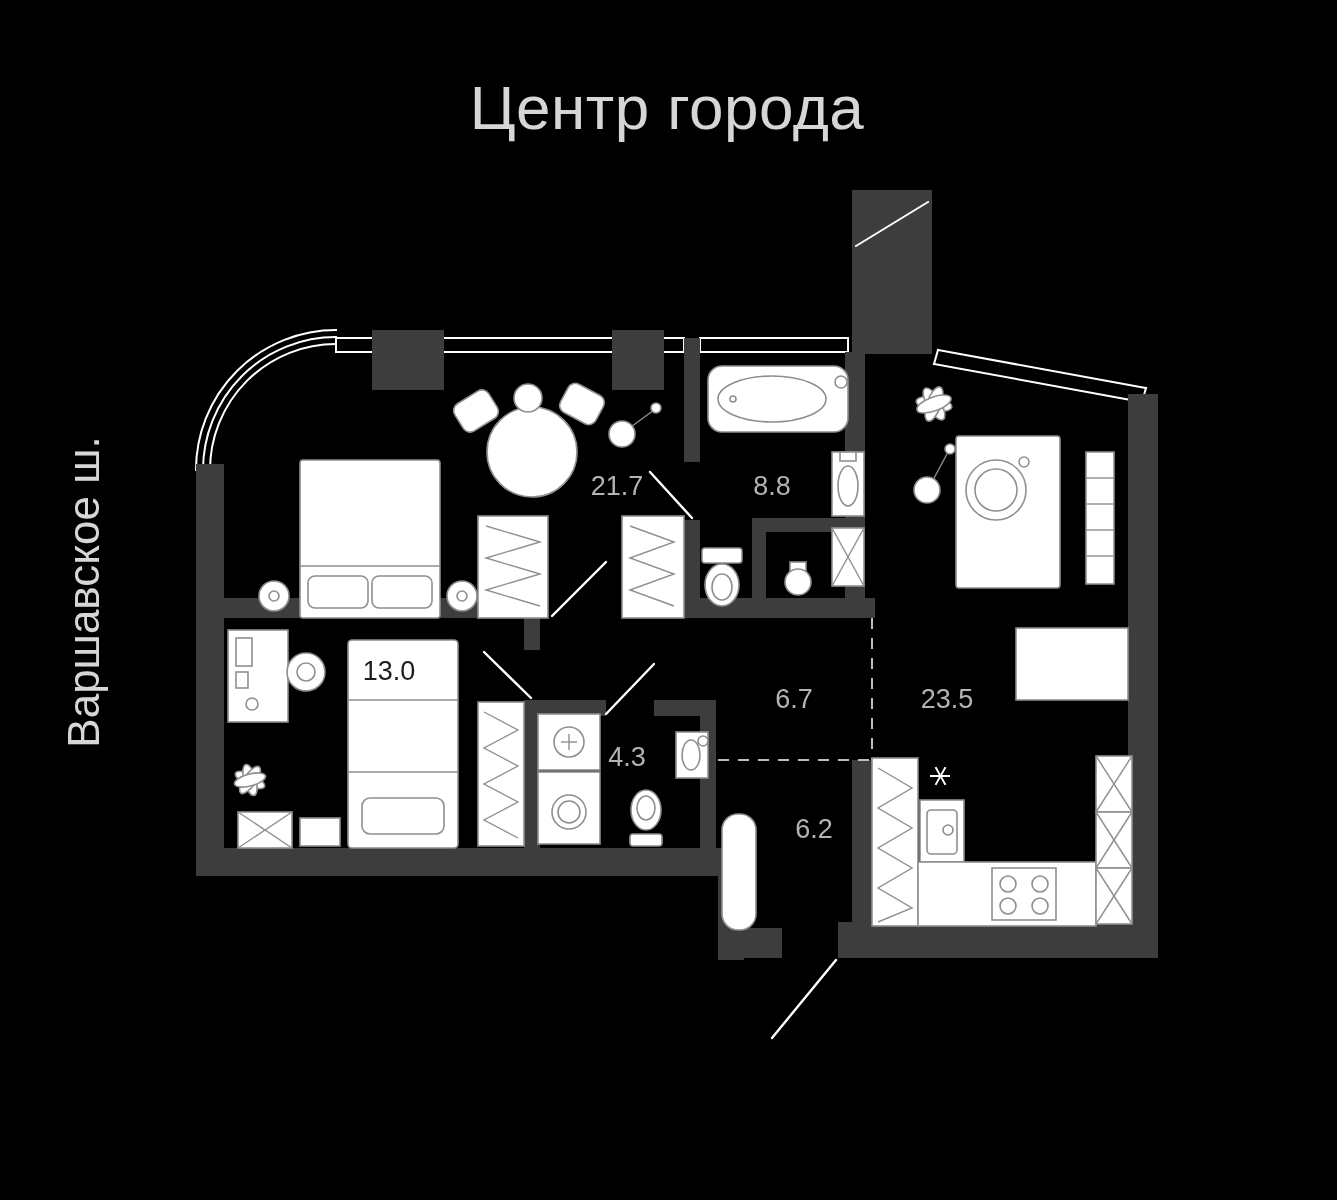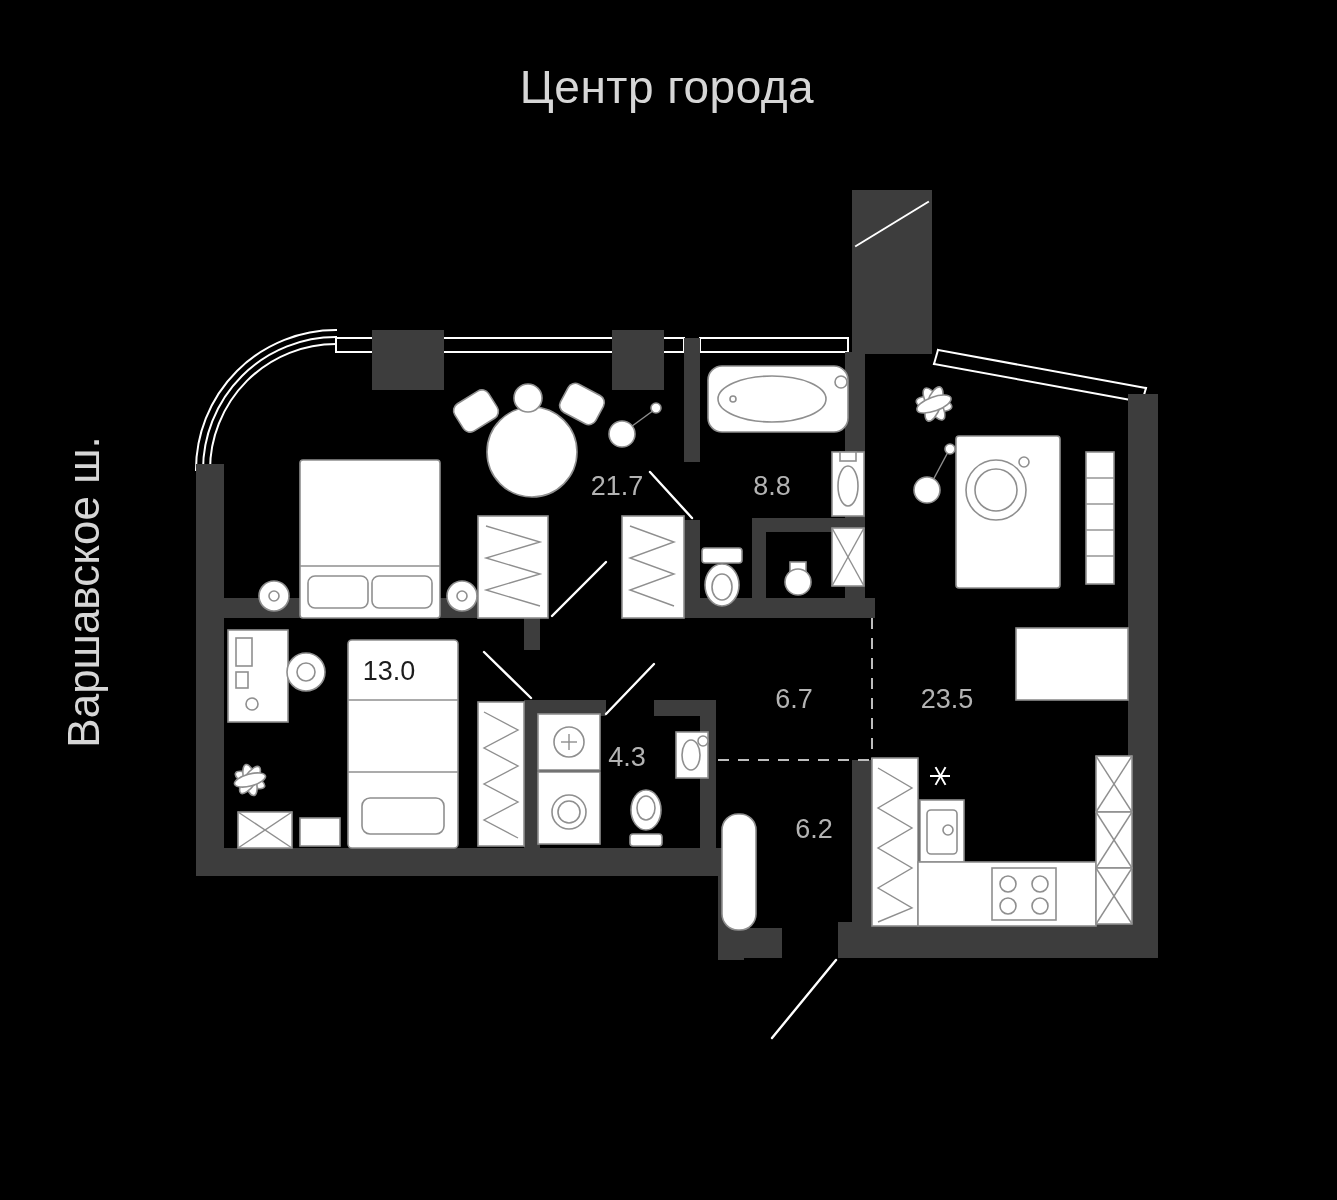--- a/index.html
+++ b/index.html
@@ -2,22 +2,22 @@
 <html style="--background: #000000; --wall: #3d3d3d; --line: #ffffff; --stroke: #8f8f8f; --dash: #bdbdbd; --title: #d6d6d6;"><head>
 <meta charset="utf-8">
 <style>
   :root{
     --background:#000000; --wall:#3d3d3d; --line:#ffffff;
     --stroke:#8f8f8f; --dash:#bdbdbd; --title:#d6d6d6;
   }
   html,body{margin:0;padding:0;}
   body{background:var(--background);width:1337px;height:1200px;overflow:hidden;}
   .stage{position:relative;width:1337px;height:1200px;font-family:"Liberation Sans",sans-serif;}
-  .title-top{position:absolute;left:667px;top:60px;transform:translateX(-50%);
-    font-size:46px;color:var(--title);letter-spacing:.5px;white-space:nowrap;}
+  .title-top{position:absolute;left:667px;top:72px;transform:translateX(-50%);
+    font-size:62px;color:var(--title);letter-spacing:.5px;white-space:nowrap;}
   .title-left{position:absolute;left:84px;top:592px;
     transform:translate(-50%,-50%) rotate(-90deg);
     font-size:44px;color:var(--title);white-space:nowrap;}
   svg{position:absolute;left:0;top:0;}
   .wall{fill:var(--wall);}
   .furn{fill:#ffffff;stroke:var(--stroke);stroke-width:1.6;}
   .hollow{fill:none;stroke:var(--stroke);stroke-width:1.6;}
   .wline{fill:none;stroke:var(--line);stroke-width:2;stroke-linecap:square;}
   .door{fill:none;stroke:var(--line);stroke-width:2.4;stroke-linecap:round;}
   .dash{fill:none;stroke:var(--dash);stroke-width:2;stroke-dasharray:11 9;}

